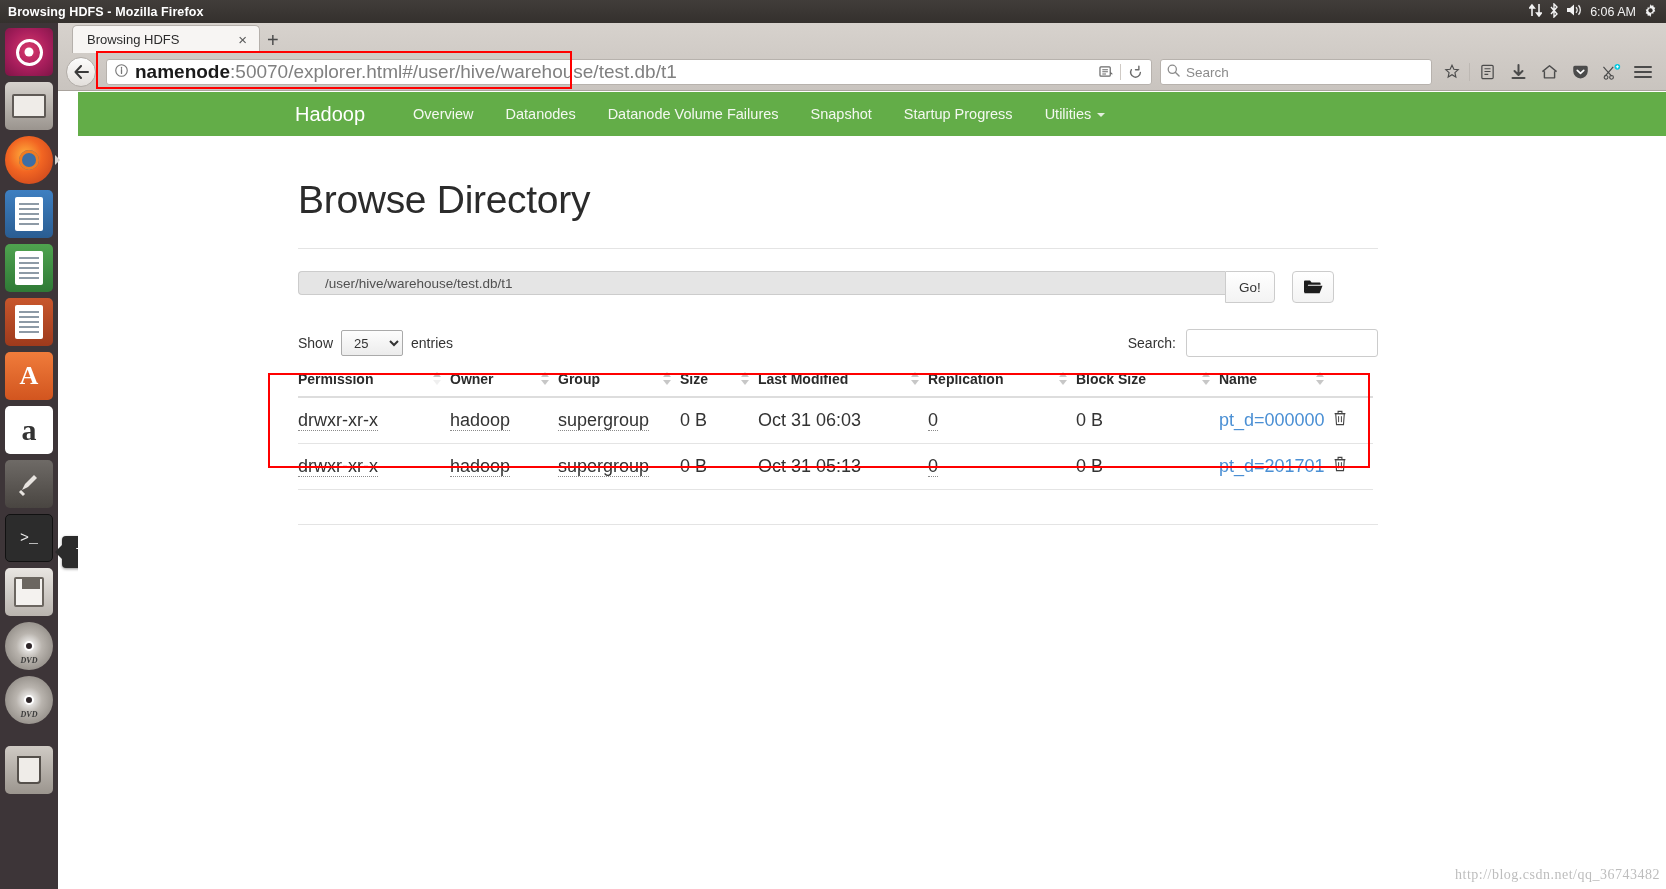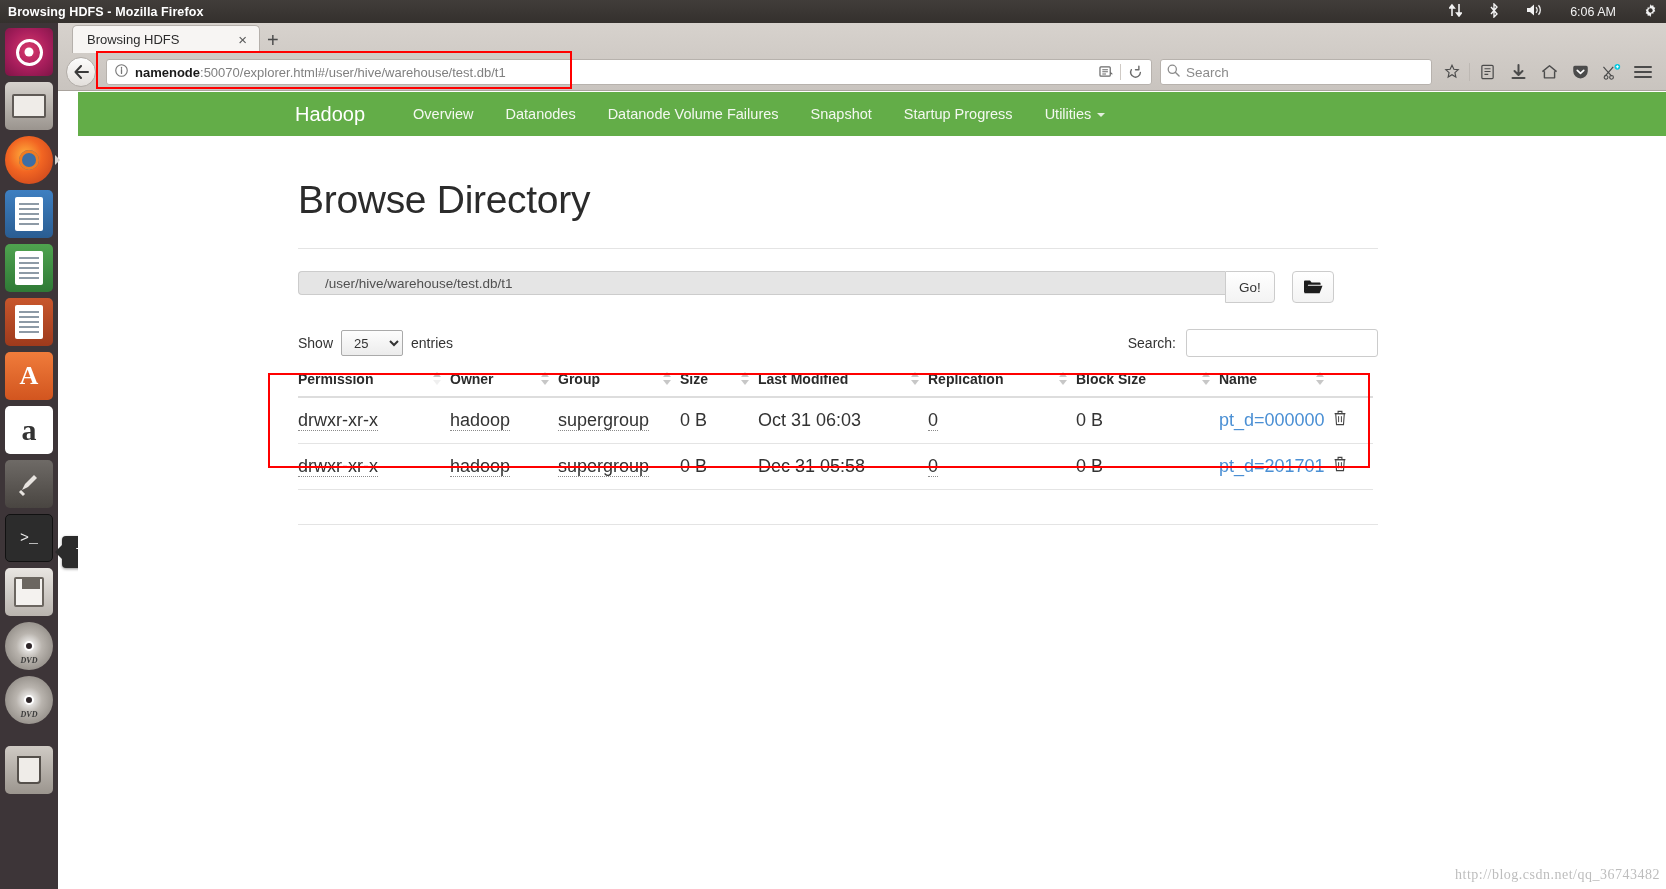--- a/index.html
+++ b/index.html
@@ -12,21 +12,21 @@
   }
 
   
   #titlebar {
     position:absolute; left:0; top:0; width:1666px; height:23px;
     background:linear-gradient(to bottom,#413d3a 0%,#34302d 100%);
     color:#ffffff; font-size:12.5px; font-weight:bold;
     display:flex; align-items:center;
   }
   #titlebar .wtitle { padding-left:8px; letter-spacing:.1px; }
-  #tray { margin-left:auto; display:flex; align-items:center; gap:27px; padding-right:8px;
+  #tray { margin-left:auto; display:flex; align-items:center; gap:7px; padding-right:8px;
           font-size:12.5px; font-weight:normal; color:#f2f2f2; }
   #tray .ic { display:inline-block; line-height:1; }
 
   
   #launcher {
     position:absolute; left:0; top:23px; width:58px; height:866px;
     background:rgba(46,38,41,0.93);
   }
   .lnch {
     width:48px; height:48px; margin:5px auto 6px auto;
@@ -109,21 +109,21 @@
     width:30px;height:30px;border-radius:50%;
     background:linear-gradient(to bottom,#fdfdfd,#e3dfdb);
     border:1px solid #b2ada8; display:flex;align-items:center;justify-content:center;
     color:#3a3a3a; font-size:17px; margin-right:10px; flex:0 0 auto;
   }
   #urlbar {
     flex:1 1 auto; height:26px; background:#ffffff; border:1px solid #b7b2ad; border-radius:3px;
     display:flex; align-items:center; padding:0 2px 0 8px; min-width:0;
   }
   #urlbar .infoicon { color:#767676; font-size:13px; margin-right:7px; flex:0 0 auto;}
-  #urlbar .urltext { flex:1; font-size:13px; color:#808080; white-space:nowrap; overflow:hidden; }
+  #urlbar .urltext { flex:1; font-size:19px; color:#808080; white-space:nowrap; overflow:hidden; }
   #urlbar .urltext b { color:#1a1a1a; font-weight:bold; }
   #urlbar .ubtn { width:28px; height:24px; display:flex;align-items:center;justify-content:center;
                   color:#6b6b6b; font-size:14px; }
   #urlbar .usep { width:1px; height:16px; background:#cfcac5; }
   #searchbar {
     flex:0 0 272px; height:26px; margin-left:8px; background:#ffffff;
     border:1px solid #b7b2ad; border-radius:3px; display:flex; align-items:center; padding:0 6px;
   }
   #searchbar .sgl { color:#8c8c8c; font-size:13px; margin-right:6px; }
   #searchbar .splace { font-size:13.5px; color:#8b8b8b; }
@@ -541,21 +541,21 @@
                   <path d="M5.6 6.2v6M8.4 6.2v6" stroke="#444" stroke-width="1"></path>
                 </svg>
             </span>
           </td>
         </tr>
         <tr>
           <td><span class="dotlink">drwxr-xr-x</span></td>
           <td><span class="dotlink">hadoop</span></td>
           <td><span class="dotlink">supergroup</span></td>
           <td>0 B</td>
-          <td>Dec 31 05:58</td>
+          <td>Oct 31 05:13</td>
           <td><span class="replink">0</span></td>
           <td>0 B</td>
           <td><span class="bluelink">pt_d=201701</span></td>
           <td class="trashcell">
             <span class="trash-icon">
               <svg width="14" height="16" viewBox="0 0 14 16">
                   <path d="M1.6 3.6h10.8M5.1 1.4h3.8v2.2H5.1z" stroke="#444" stroke-width="1.1" fill="none"></path>
                   <path d="M2.7 3.6h8.6l-.8 11H3.5z" stroke="#444" stroke-width="1.1" fill="none"></path>
                   <path d="M5.6 6.2v6M8.4 6.2v6" stroke="#444" stroke-width="1"></path>
                 </svg>

